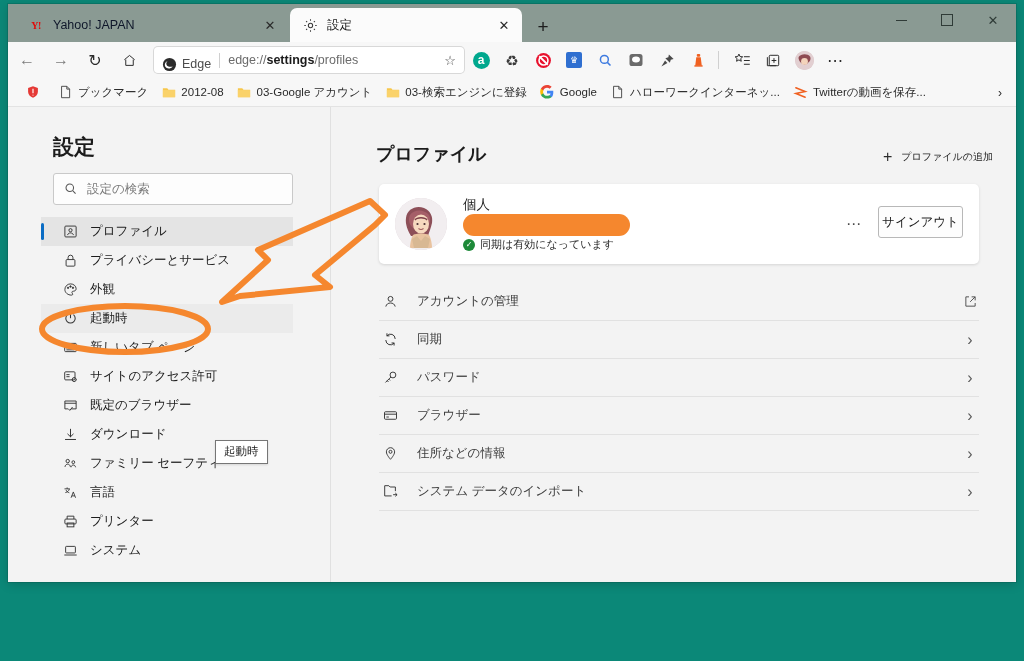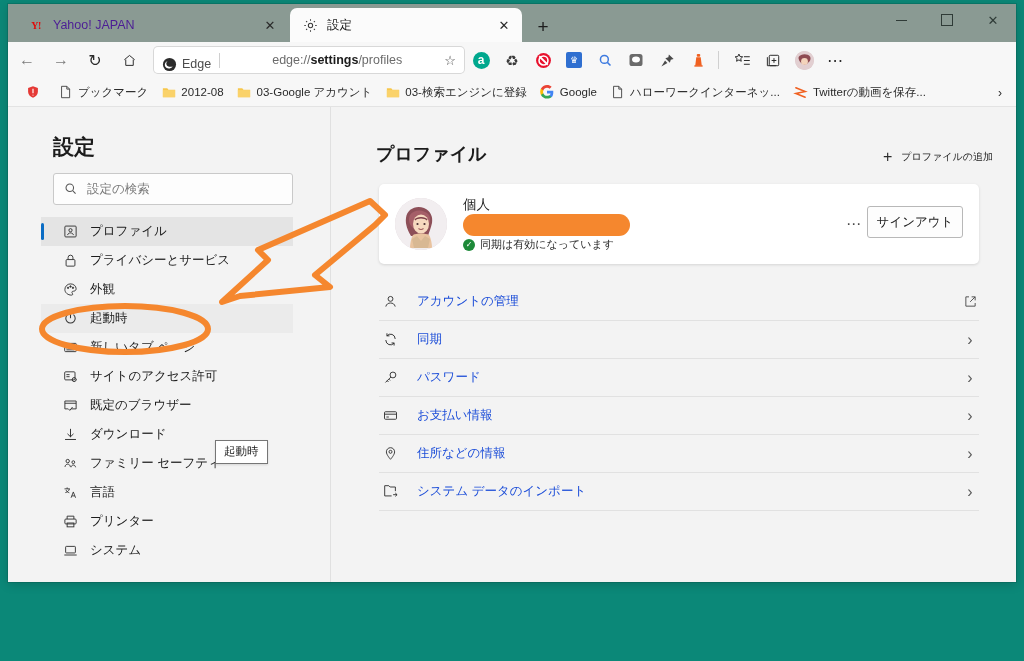--- a/index.html
+++ b/index.html
@@ -33,21 +33,21 @@
     border-top-left-radius:7px;border-top-right-radius:7px;
   }
   .tab .favicon{
     width:16px;height:16px;margin-left:12px;flex:0 0 16px;
     display:flex;align-items:center;justify-content:center;
   }
   .tab .title{
     margin-left:9px;font-size:12.5px;color:#1b1b1b;
     white-space:nowrap;overflow:hidden;text-overflow:ellipsis;flex:1 1 auto;
   }
-  .tab.inactive .title{color:#4c1d95;}
+  .tab.inactive .title{color:#0f172a;}
   .tab .tabclose{
     width:22px;height:22px;margin-right:7px;flex:0 0 22px;
     display:flex;align-items:center;justify-content:center;
     font-size:13px;color:#2a2a2a;line-height:1;
   }
   .newtab{
     position:absolute;left:522px;top:9px;width:26px;height:26px;
     display:flex;align-items:center;justify-content:center;
     font-size:19px;color:#1d1d1d;line-height:1;
   }
@@ -72,21 +72,21 @@
         display:flex;align-items:center;justify-content:center;color:#7c7c7c;}
   .tbtn.dark{color:#2b2b2b;}
   .omnibox{
     margin-left:10px;height:26px;flex:0 0 310px;background:#ffffff;
     border-radius:4px;display:flex;align-items:center;
     box-shadow:0 0 0 1px #d8d8d8;
   }
   .omnibox .edgemark{display:flex;margin-left:8px;margin-top:8px;}
   .omnibox .edgelbl{font-size:12.5px;color:#4c4c4c;margin-left:5px;}
   .omnibox .sep{width:1px;height:15px;background:#cfcfcf;margin:0 8px;}
-  .omnibox .url{font-size:12.5px;color:#6b6b6b;flex:1 1 auto;white-space:nowrap;overflow:hidden;margin-left:44px;}
+  .omnibox .url{font-size:12.5px;color:#6b6b6b;flex:1 1 auto;white-space:nowrap;overflow:hidden;}
   .omnibox .url b{color:#1b1b1b;font-weight:bold;}
   .omnibox .star{margin-right:8px;font-size:13px;color:#4a4a4a;}
   .ext{width:28px;height:28px;margin-left:3px;flex:0 0 28px;
        display:flex;align-items:center;justify-content:center;}
   .vsep{width:1px;height:18px;background:#d0d0d0;margin:0 6px;flex:0 0 1px;}
 
   
   .bmbar{
     position:absolute;left:0;top:74px;width:1008px;height:28px;
     background:#f7f7f7;display:flex;align-items:center;
@@ -155,30 +155,30 @@
   }
   .pname{position:absolute;left:84px;top:12px;font-size:13.5px;color:#1b1b1b;}
   .redact{position:absolute;left:84px;top:30px;width:167px;height:22px;background:#f5872e;border-radius:11px;}
   .syncrow{position:absolute;left:84px;top:53px;display:flex;align-items:center;}
   .syncrow .chk{width:12px;height:12px;border-radius:50%;background:#1d8a39;
                 display:flex;align-items:center;justify-content:center;margin-right:5px;}
   .syncrow .chk span{color:#fff;font-size:8px;line-height:1;}
   .syncrow .st{font-size:11px;color:#2b2b2b;}
   .cardmore{position:absolute;right:117px;top:31px;font-size:15px;color:#4a4a4a;letter-spacing:1px;}
   .signout{
-    position:absolute;right:16px;top:22px;width:96px;height:32px;
+    position:absolute;right:16px;top:22px;width:85px;height:32px;
     background:#fdfdfd;border:1px solid #b8b8b8;border-radius:3px;
     display:flex;align-items:center;justify-content:center;
     font-size:12.5px;color:#1b1b1b;box-sizing:border-box;
   }
 
   .rows{position:absolute;left:48px;top:176px;width:600px;}
   .row{height:38px;display:flex;align-items:center;border-bottom:1px solid #e1e1e1;box-sizing:border-box;}
   .row .rico{width:22px;flex:0 0 22px;display:flex;align-items:center;justify-content:center;color:#333;}
-  .row .rlbl{margin-left:16px;font-size:12.5px;color:#1d4ed8;flex:1 1 auto;}
+  .row .rlbl{margin-left:16px;font-size:12.5px;color:#404040;flex:1 1 auto;}
   .row .rchev{width:18px;flex:0 0 18px;display:flex;align-items:center;justify-content:center;color:#5a5a5a;}
 
   
   .annot{position:absolute;left:0;top:0;width:1024px;height:661px;pointer-events:none;}
 </style>
 </head>
 <body>
 
 <div id="root">
 
@@ -627,21 +627,21 @@
           </div>
 
           <div class="row">
             <span class="rico">
               <svg width="15" height="15" viewBox="0 0 16 16" fill="none" stroke="#333" stroke-width="1">
                   <rect x="1.6" y="4" width="12.8" height="8" rx="1"></rect>
                   <path d="M1.6 6.6h12.8"></path>
                   <path d="M3.6 9.6h2.6"></path>
                 </svg>
             </span>
-            <span class="rlbl">お支払い情報</span>
+            <span class="rlbl">ブラウザー</span>
             <span class="rchev">›</span>
           </div>
 
           <div class="row">
             <span class="rico">
               <svg width="15" height="15" viewBox="0 0 16 16" fill="none" stroke="#333" stroke-width="1">
                   <path d="M8 1.8c2.5 0 4.4 2 4.4 4.5 0 3.1-4.4 7.9-4.4 7.9S3.6 9.4 3.6 6.3C3.6 3.8 5.5 1.8 8 1.8z"></path>
                   <circle cx="8" cy="6.2" r="1.6"></circle>
                 </svg>
             </span>

